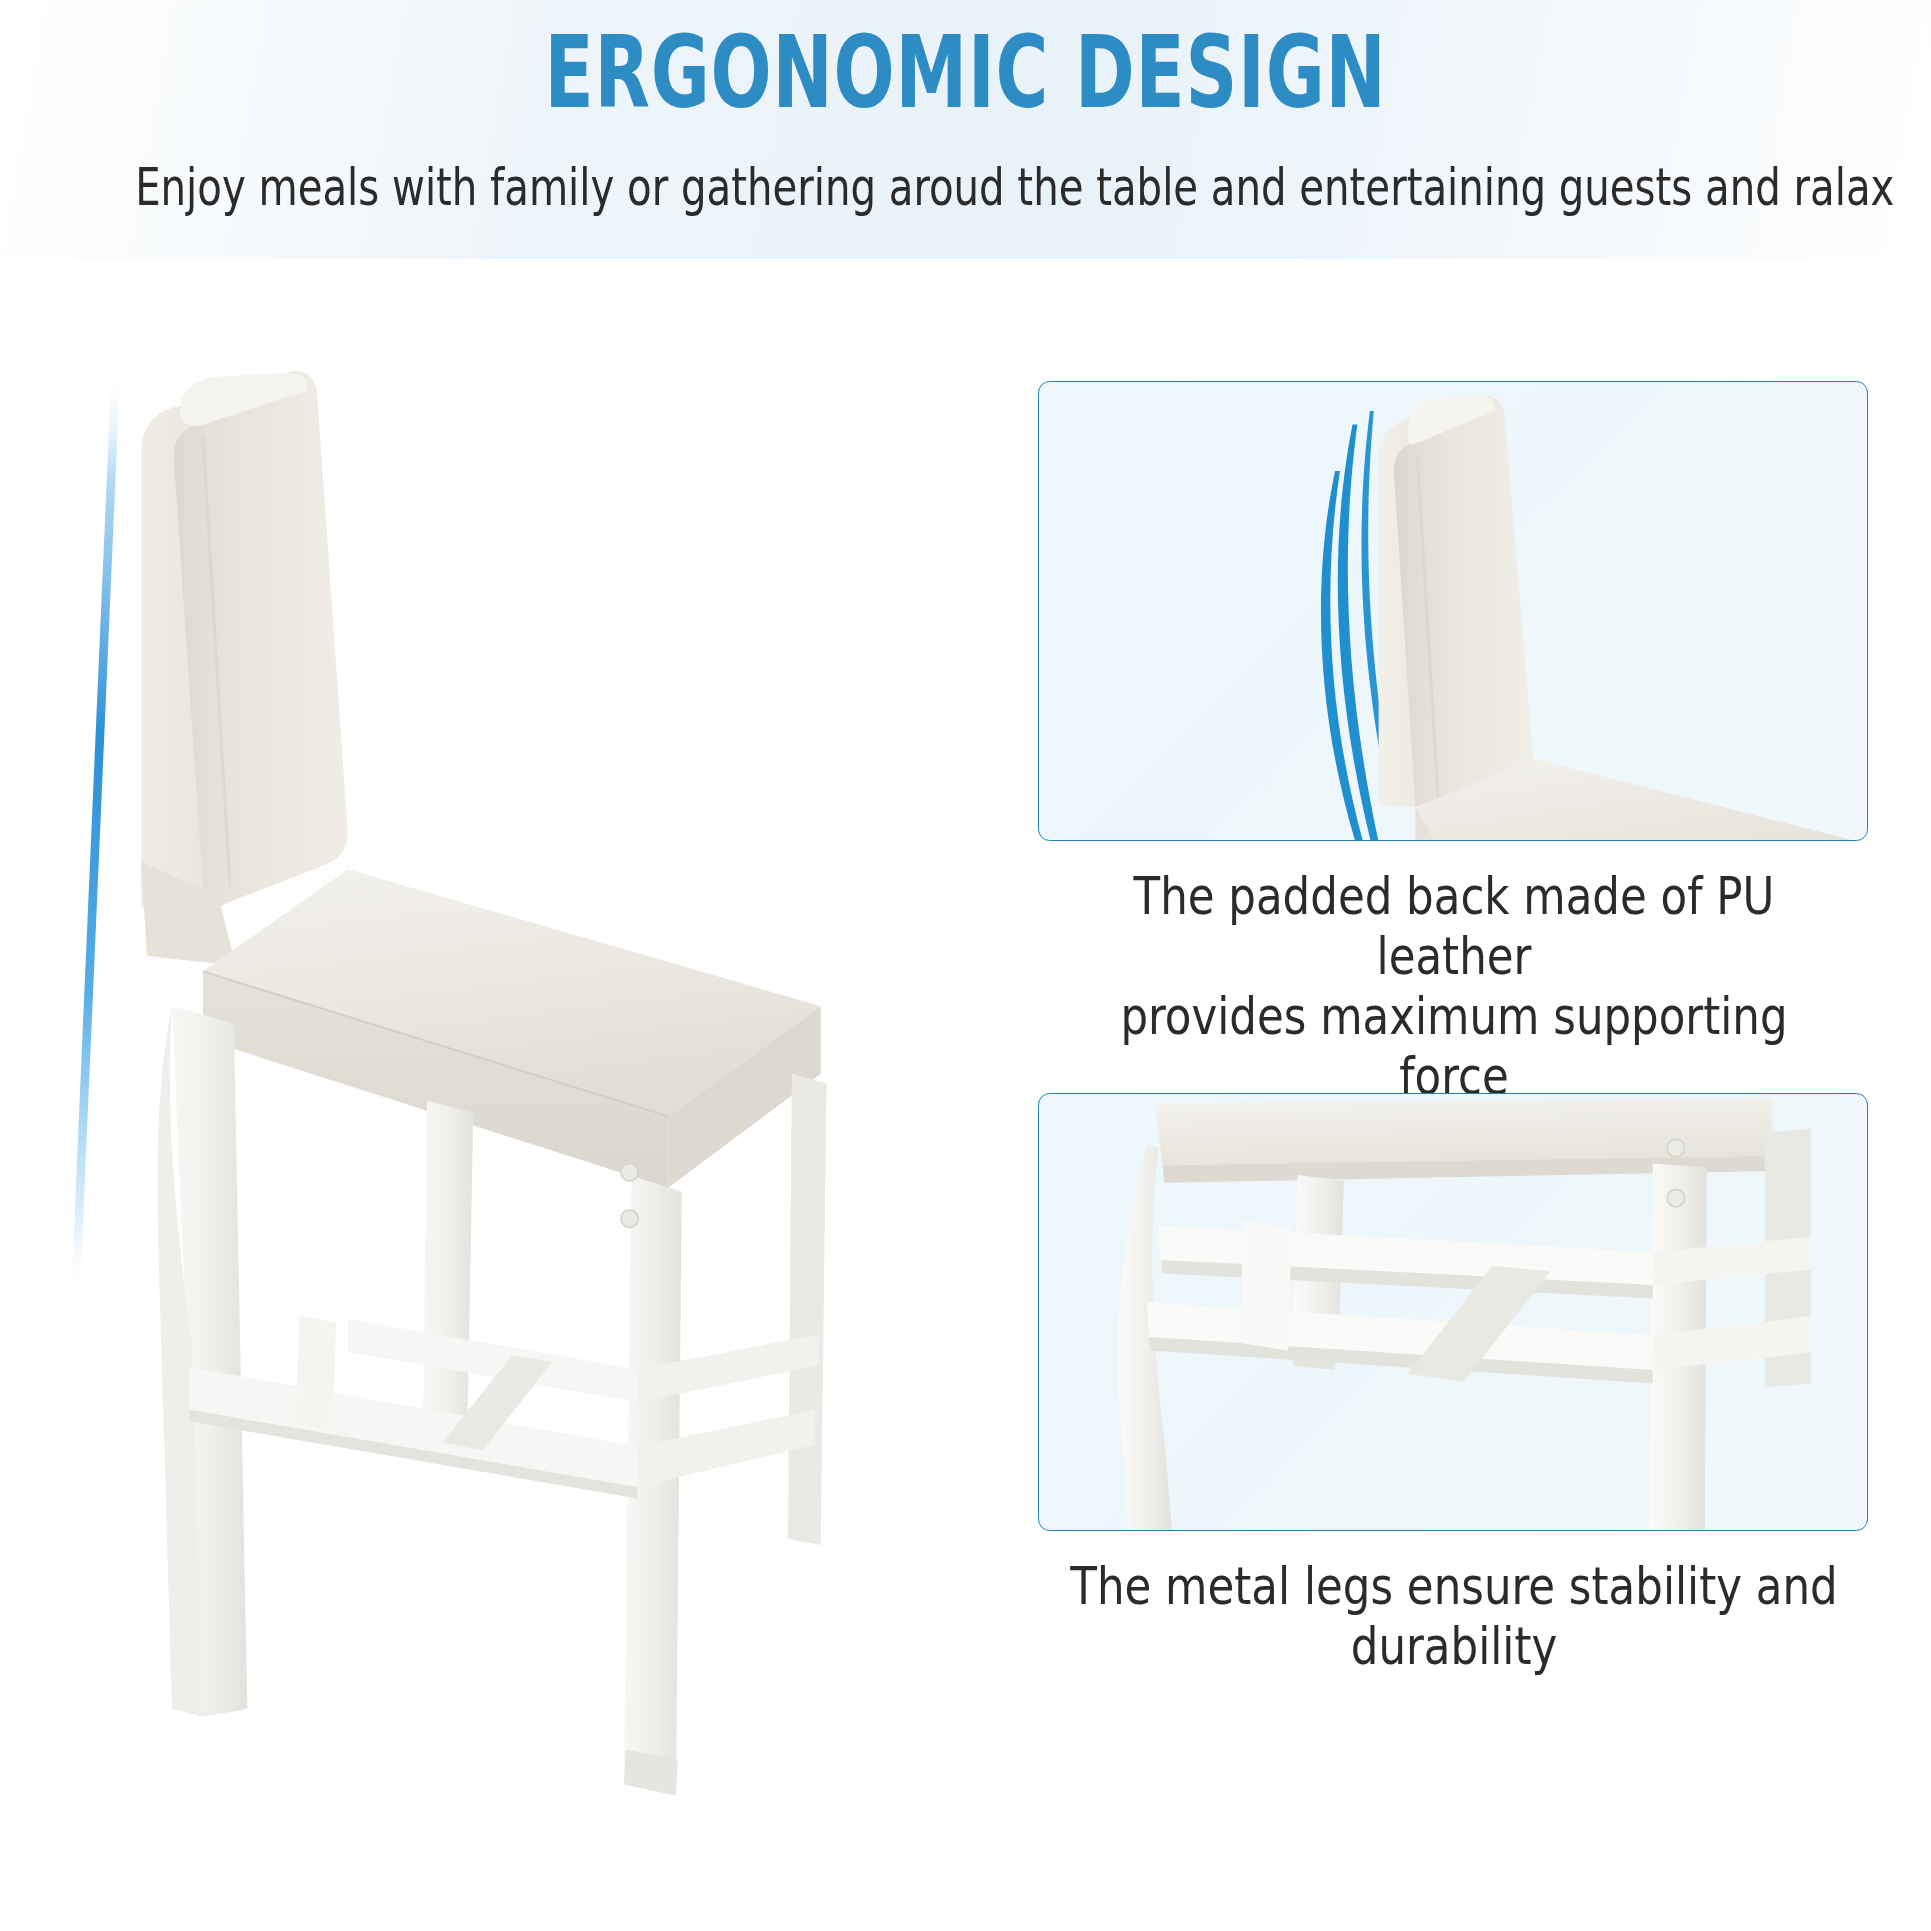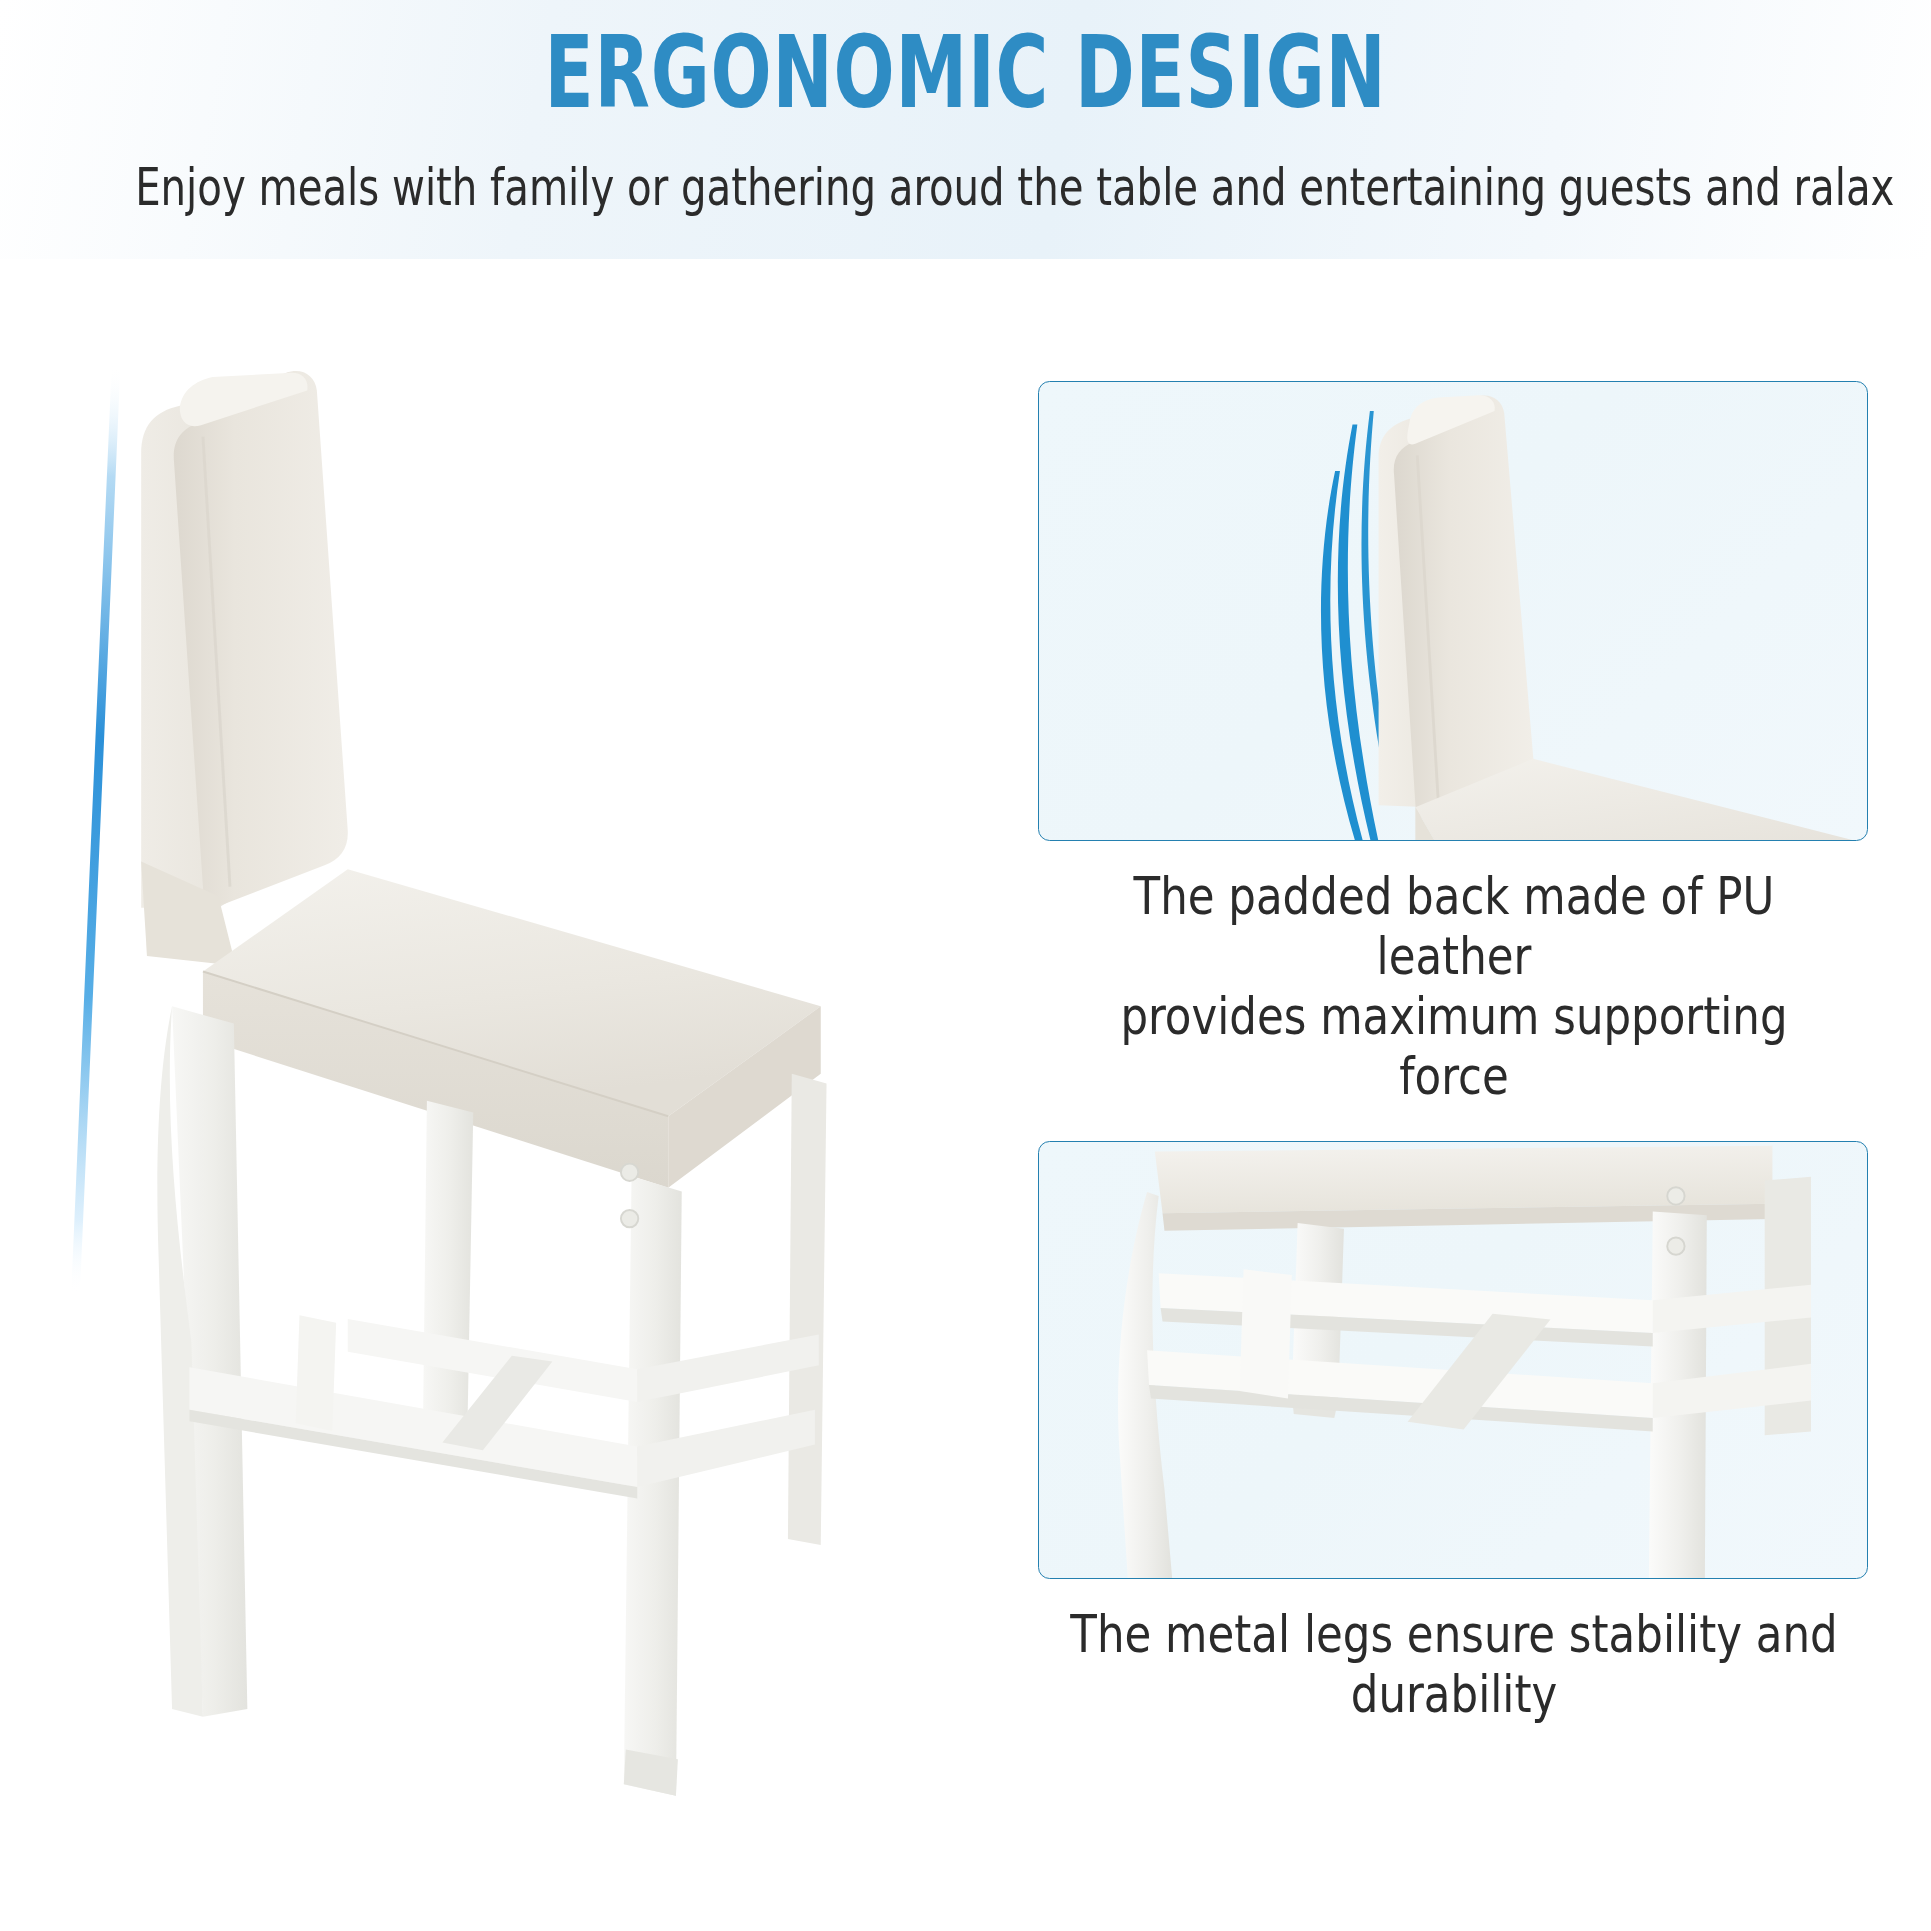--- a/index.html
+++ b/index.html
@@ -76,21 +76,21 @@
   #right-column {
     position: absolute;
     left: 1038px;
     top: 377px;
     width: 840px;
     height: 1506px;
   }
 
   .feature-block { position: absolute; left: 0; width: 832px; }
   #feature-back { top: 4px; }
-  #feature-legs { top: 764px; }
+  #feature-legs { top: 716px; }
 
   .feature-panel {
     position: relative;
     width: 828px;
     border: 1.9px solid #2480b0;
     border-radius: 11.6px;
     background: linear-gradient(135deg, #eef7fb 0%, #edf6fa 45%, #f1f8fc 100%);
     overflow: hidden;
   }
   #panel-back { height: 458px; }

